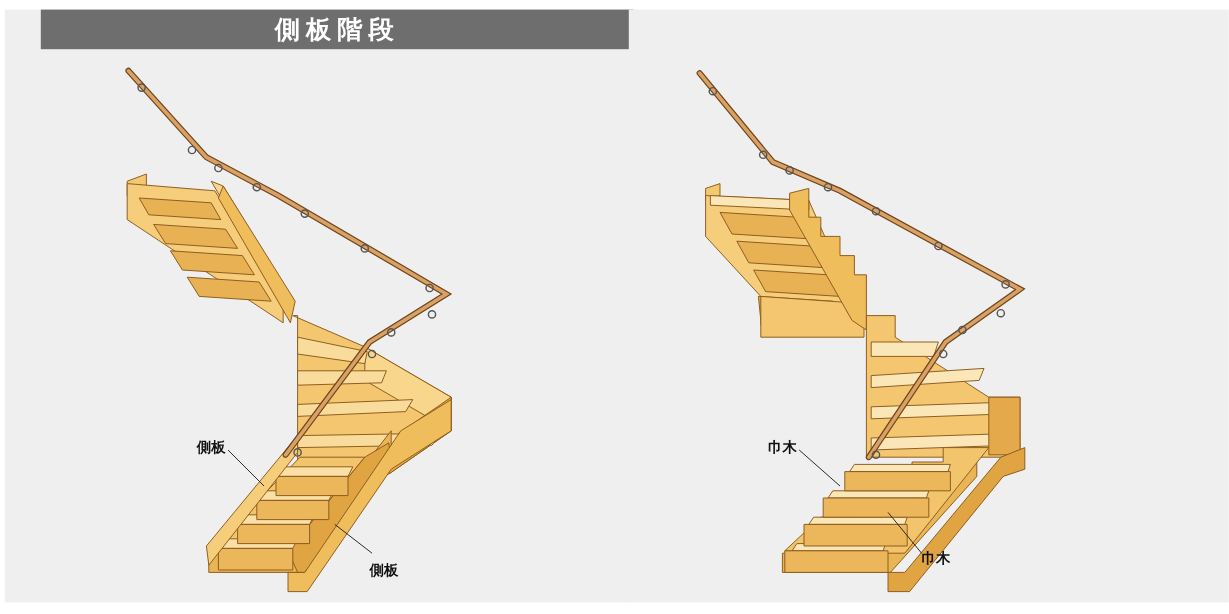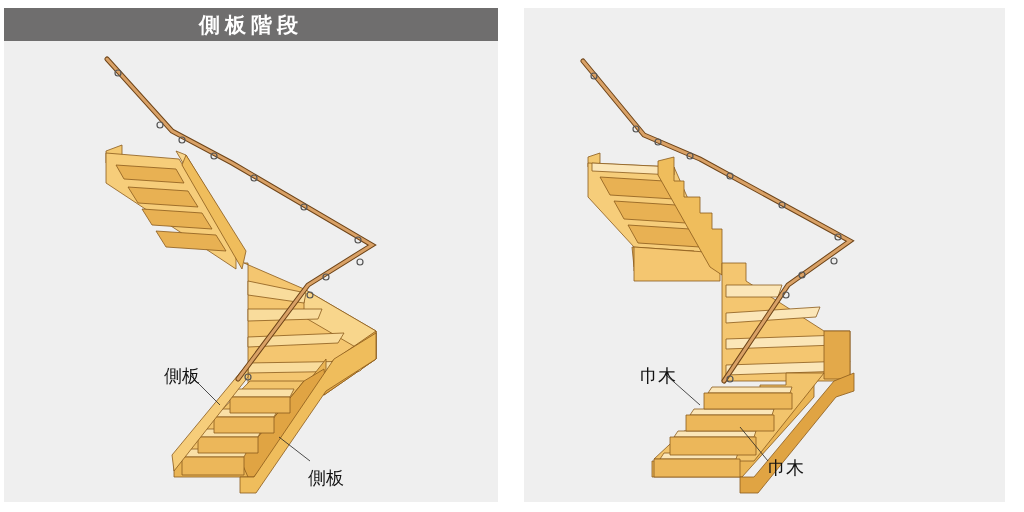--- a/index.html
+++ b/index.html
@@ -1,23 +1,23 @@
 <!DOCTYPE html>
 <html><head>
 <meta charset="utf-8">
 <style>
   html,body{margin:0;padding:0;background:#ffffff;}
   body{width:1024px;height:512px;position:relative;overflow:hidden;font-family:"DejaVu Sans","Liberation Sans",sans-serif;}
-  .panel{position:absolute;top:8px;height:494px;background:#efefef;}
+  .panel{position:absolute;top:8px;height:494px;background:#efefef;padding-left:30px;}
   .panel-left{left:4px;width:494px;}
   .panel-right{left:524px;width:481px;}
   .panel-header{height:33px;background:#6f6e6e;color:#ffffff;display:flex;align-items:center;justify-content:center;font-size:21px;letter-spacing:5px;font-weight:bold;}
   .panel-body{position:absolute;top:33px;left:0;right:0;bottom:0;}
   .panel-body svg{position:absolute;left:0;top:0;}
-  .callout{position:absolute;font-size:18px;font-weight:normal;color:#111;line-height:1;}
+  .callout{position:absolute;font-size:12px;font-weight:bold;color:#111;line-height:1;}
 </style>
 </head>
 <body>
 
 <div class="panel panel-left">
   <div class="panel-header">側板階段</div>
   <div class="panel-body">
     <svg width="494" height="461" viewBox="0 0 494 461">
       <g stroke="#8a5a1c" stroke-width="0.8" stroke-linejoin="round">
 

